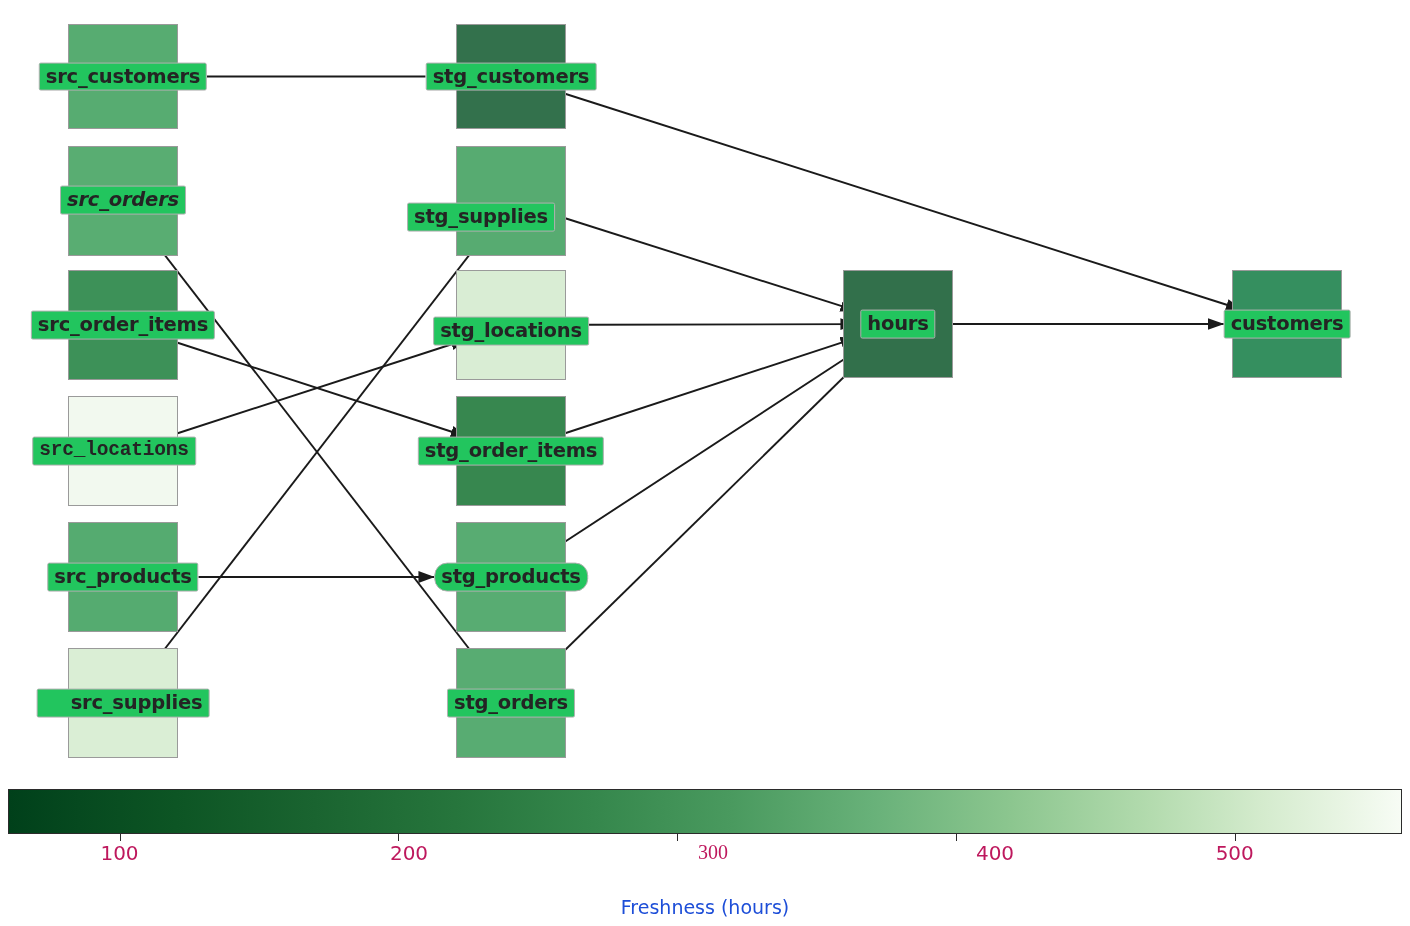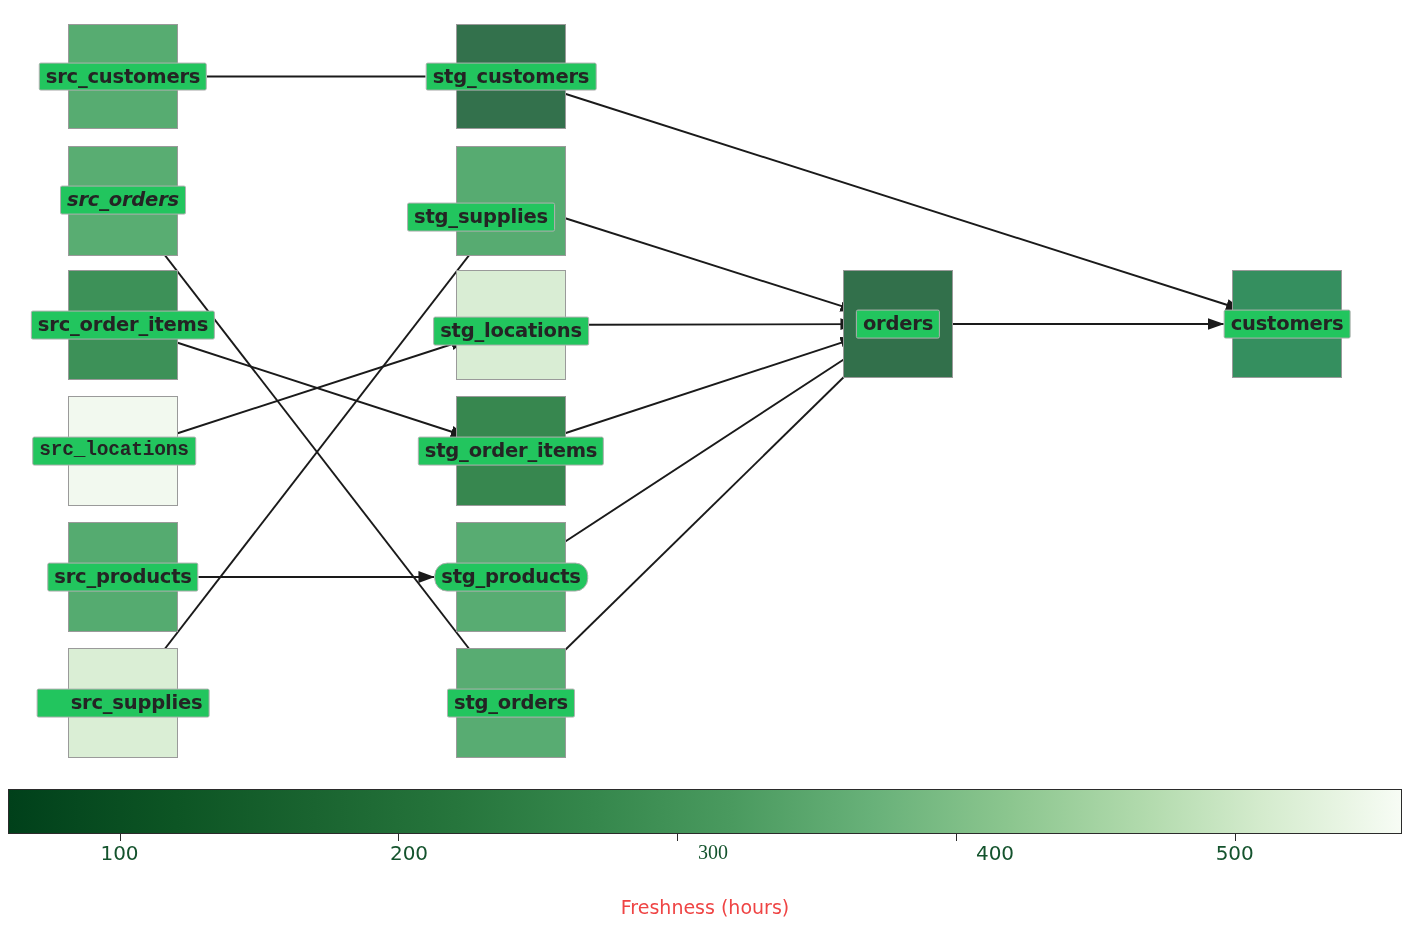--- a/index.html
+++ b/index.html
@@ -79,30 +79,30 @@
     top: 834px;
     width: 1px;
     height: 7px;
     background: #2b2b2b;
   }
   .cb-ticklabel {
     position: absolute;
     top: 841px;
     transform: translateX(-50%);
     font-size: 20px;
-    color: #14532d;
+    color: #be185d;
     font-family: "DejaVu Sans", sans-serif;
   }
   #cb-title {
     position: absolute;
     top: 896px;
     left: 705px;
     transform: translateX(-50%);
     font-size: 19px;
-    color: #ef4444;
+    color: #1d4ed8;
     white-space: nowrap;
   }
 </style>
 </head>
 <body>
 
 <div id="canvas">
 
   <svg id="edges" viewBox="0 0 1410 926">
     <defs>
@@ -146,21 +146,21 @@
       <div class="node-label" style="left: 481px; top: 201px; margin-top: 16px;">stg_supplies</div>
       <div class="node" style="left: 456px; top: 270px; width: 110px; height: 110px; background: rgb(217, 237, 212);"></div>
       <div class="node-label" style="left: 511px; top: 331px;">stg_locations</div>
       <div class="node" style="left: 456px; top: 396px; width: 110px; height: 110px; background: rgb(55, 135, 79);"></div>
       <div class="node-label" style="left: 511px; top: 451px;">stg_order_items</div>
       <div class="node" style="left: 456px; top: 522px; width: 110px; height: 110px; background: rgb(88, 172, 114);"></div>
       <div class="node-label" style="left: 511px; top: 577px; border-radius: 13px;">stg_products</div>
       <div class="node" style="left: 456px; top: 648px; width: 110px; height: 110px; background: rgb(88, 172, 114);"></div>
       <div class="node-label" style="left: 511px; top: 703px;">stg_orders</div>
       <div class="node" style="left: 843px; top: 270px; width: 110px; height: 108px; background: rgb(50, 112, 75);"></div>
-      <div class="node-label" style="left: 898px; top: 324px;">orders</div>
+      <div class="node-label" style="left: 898px; top: 324px;">hours</div>
       <div class="node" style="left: 1232px; top: 270px; width: 110px; height: 108px; background: rgb(53, 143, 95);"></div>
       <div class="node-label" style="left: 1287px; top: 324px;">customers</div>
     </div>
 
   <div id="colorbar-wrap">
     <div id="colorbar"></div>
   </div>
   <div id="cb-ticks">
       <div class="cb-tick" style="left: 119.52px;"></div>
       <div class="cb-ticklabel" style="left: 119.52px;">100</div>

